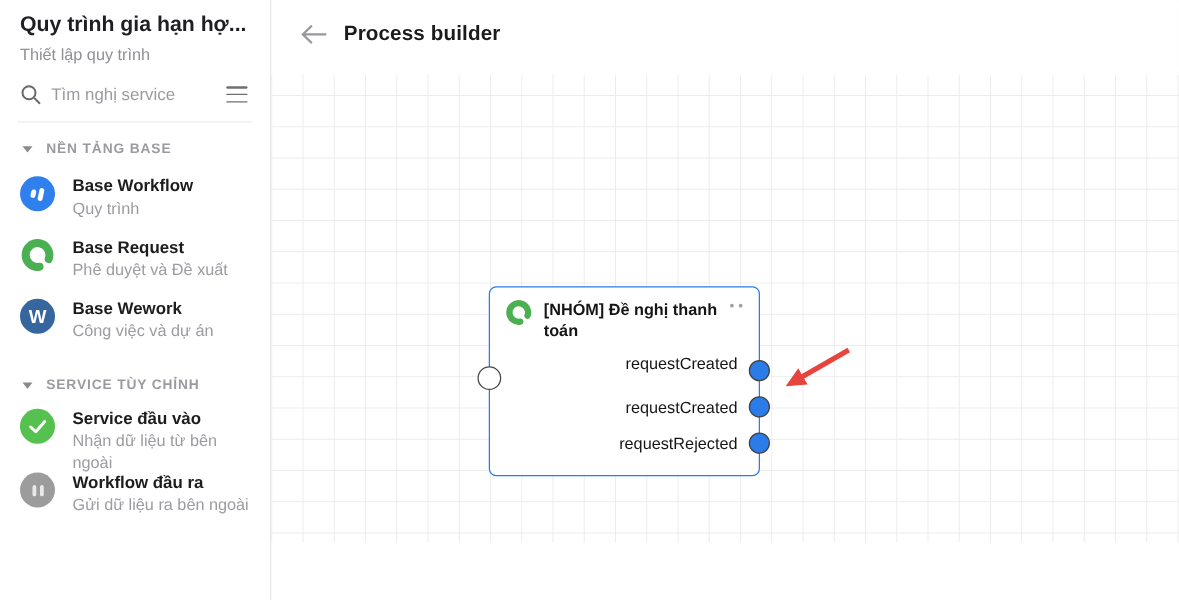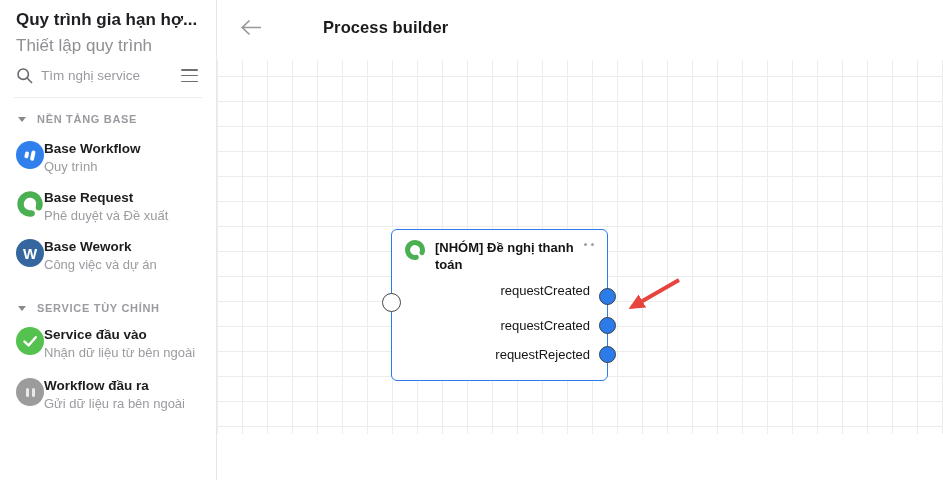--- a/index.html
+++ b/index.html
@@ -15,46 +15,46 @@
     position:absolute; left:216px; top:0; width:727px; height:434px;
     background-color:#fff;
     background-image:
       linear-gradient(to right,#ececec 1px,transparent 1px),
       linear-gradient(to bottom,#ececec 1px,transparent 1px);
     background-size:25px 25px;
     background-position:1px 1px;
   }
   .pb-header {
     position:absolute; left:216px; top:0; width:727px; height:60px;
-    background:#fff; display:flex; align-items:center; padding:0 0 6px 24px; z-index:5;gap:48px;
+    background:#fff; display:flex; align-items:center; padding:0 0 6px 24px; z-index:5;
   }
   .pb-title { font-size:16.5px; font-weight:700; color:#1b1b1d; margin-left:13px; letter-spacing:.1px; }
 
   
   .sidebar {
     position:absolute; left:0; top:0; width:217px; height:480px; background:#fff;
     border-right:1px solid #e7e7e7; z-index:6;
   }
   .sb-title { position:absolute; left:16px; top:10px; width:188px; font-size:17px; font-weight:700;
               color:#1f1f23; white-space:nowrap; overflow:hidden; }
-  .sb-subtitle { position:absolute; left:16px; top:36px; font-size:17px; color:#8f8f94; }
+  .sb-subtitle { position:absolute; left:16px; top:36px; font-size:13px; color:#8f8f94; }
   .search-row { position:absolute; left:0; top:63px; width:217px; height:26px; }
   .search-glass { position:absolute; left:16px; top:4px; }
   .search-ph { position:absolute; left:41px; top:5px; font-size:13.5px; color:#9a9aa0; }
   .filter-btn { position:absolute; right:19px; top:6px; width:17px; }
   .filter-btn i { display:block; height:1.6px; background:#6e7074; margin-bottom:4.2px; border-radius:1px; }
   .sb-divider { position:absolute; left:14px; top:97px; width:188px; height:1px; background:#ededed; }
 
   .section-hd { position:absolute; left:18px; display:flex; align-items:center; }
   .caret { width:0; height:0; border-left:4.5px solid transparent; border-right:4.5px solid transparent;
            border-top:5.5px solid #8a8a8e; margin-right:11px; }
   .section-label { font-size:11px; font-weight:700; color:#9a9aa0; letter-spacing:.7px; }
 
   .sb-item { position:absolute; left:16px; width:190px; display:flex; }
-  .sb-item .txt { }
+  .sb-item .txt { margin-left:14px; }
   .sb-item .nm { font-size:13.5px; font-weight:700; color:#1d1d1f; line-height:18px; }
   .sb-item .ds { font-size:13px; color:#9b9ba1; line-height:17px; }
 
   .circle { width:28px; height:28px; border-radius:50%; flex:0 0 28px; margin-top:1px;
             display:flex; align-items:center; justify-content:center; }
   .c-workflow { background:#2f80ed; }
   .c-wework  { background:#35679e; }
   .c-check   { background:#55c14e; }
   .c-pause   { background:#9c9c9c; }
   .w-glyph { color:#fff; font-weight:700; font-size:15px; line-height:1; }

